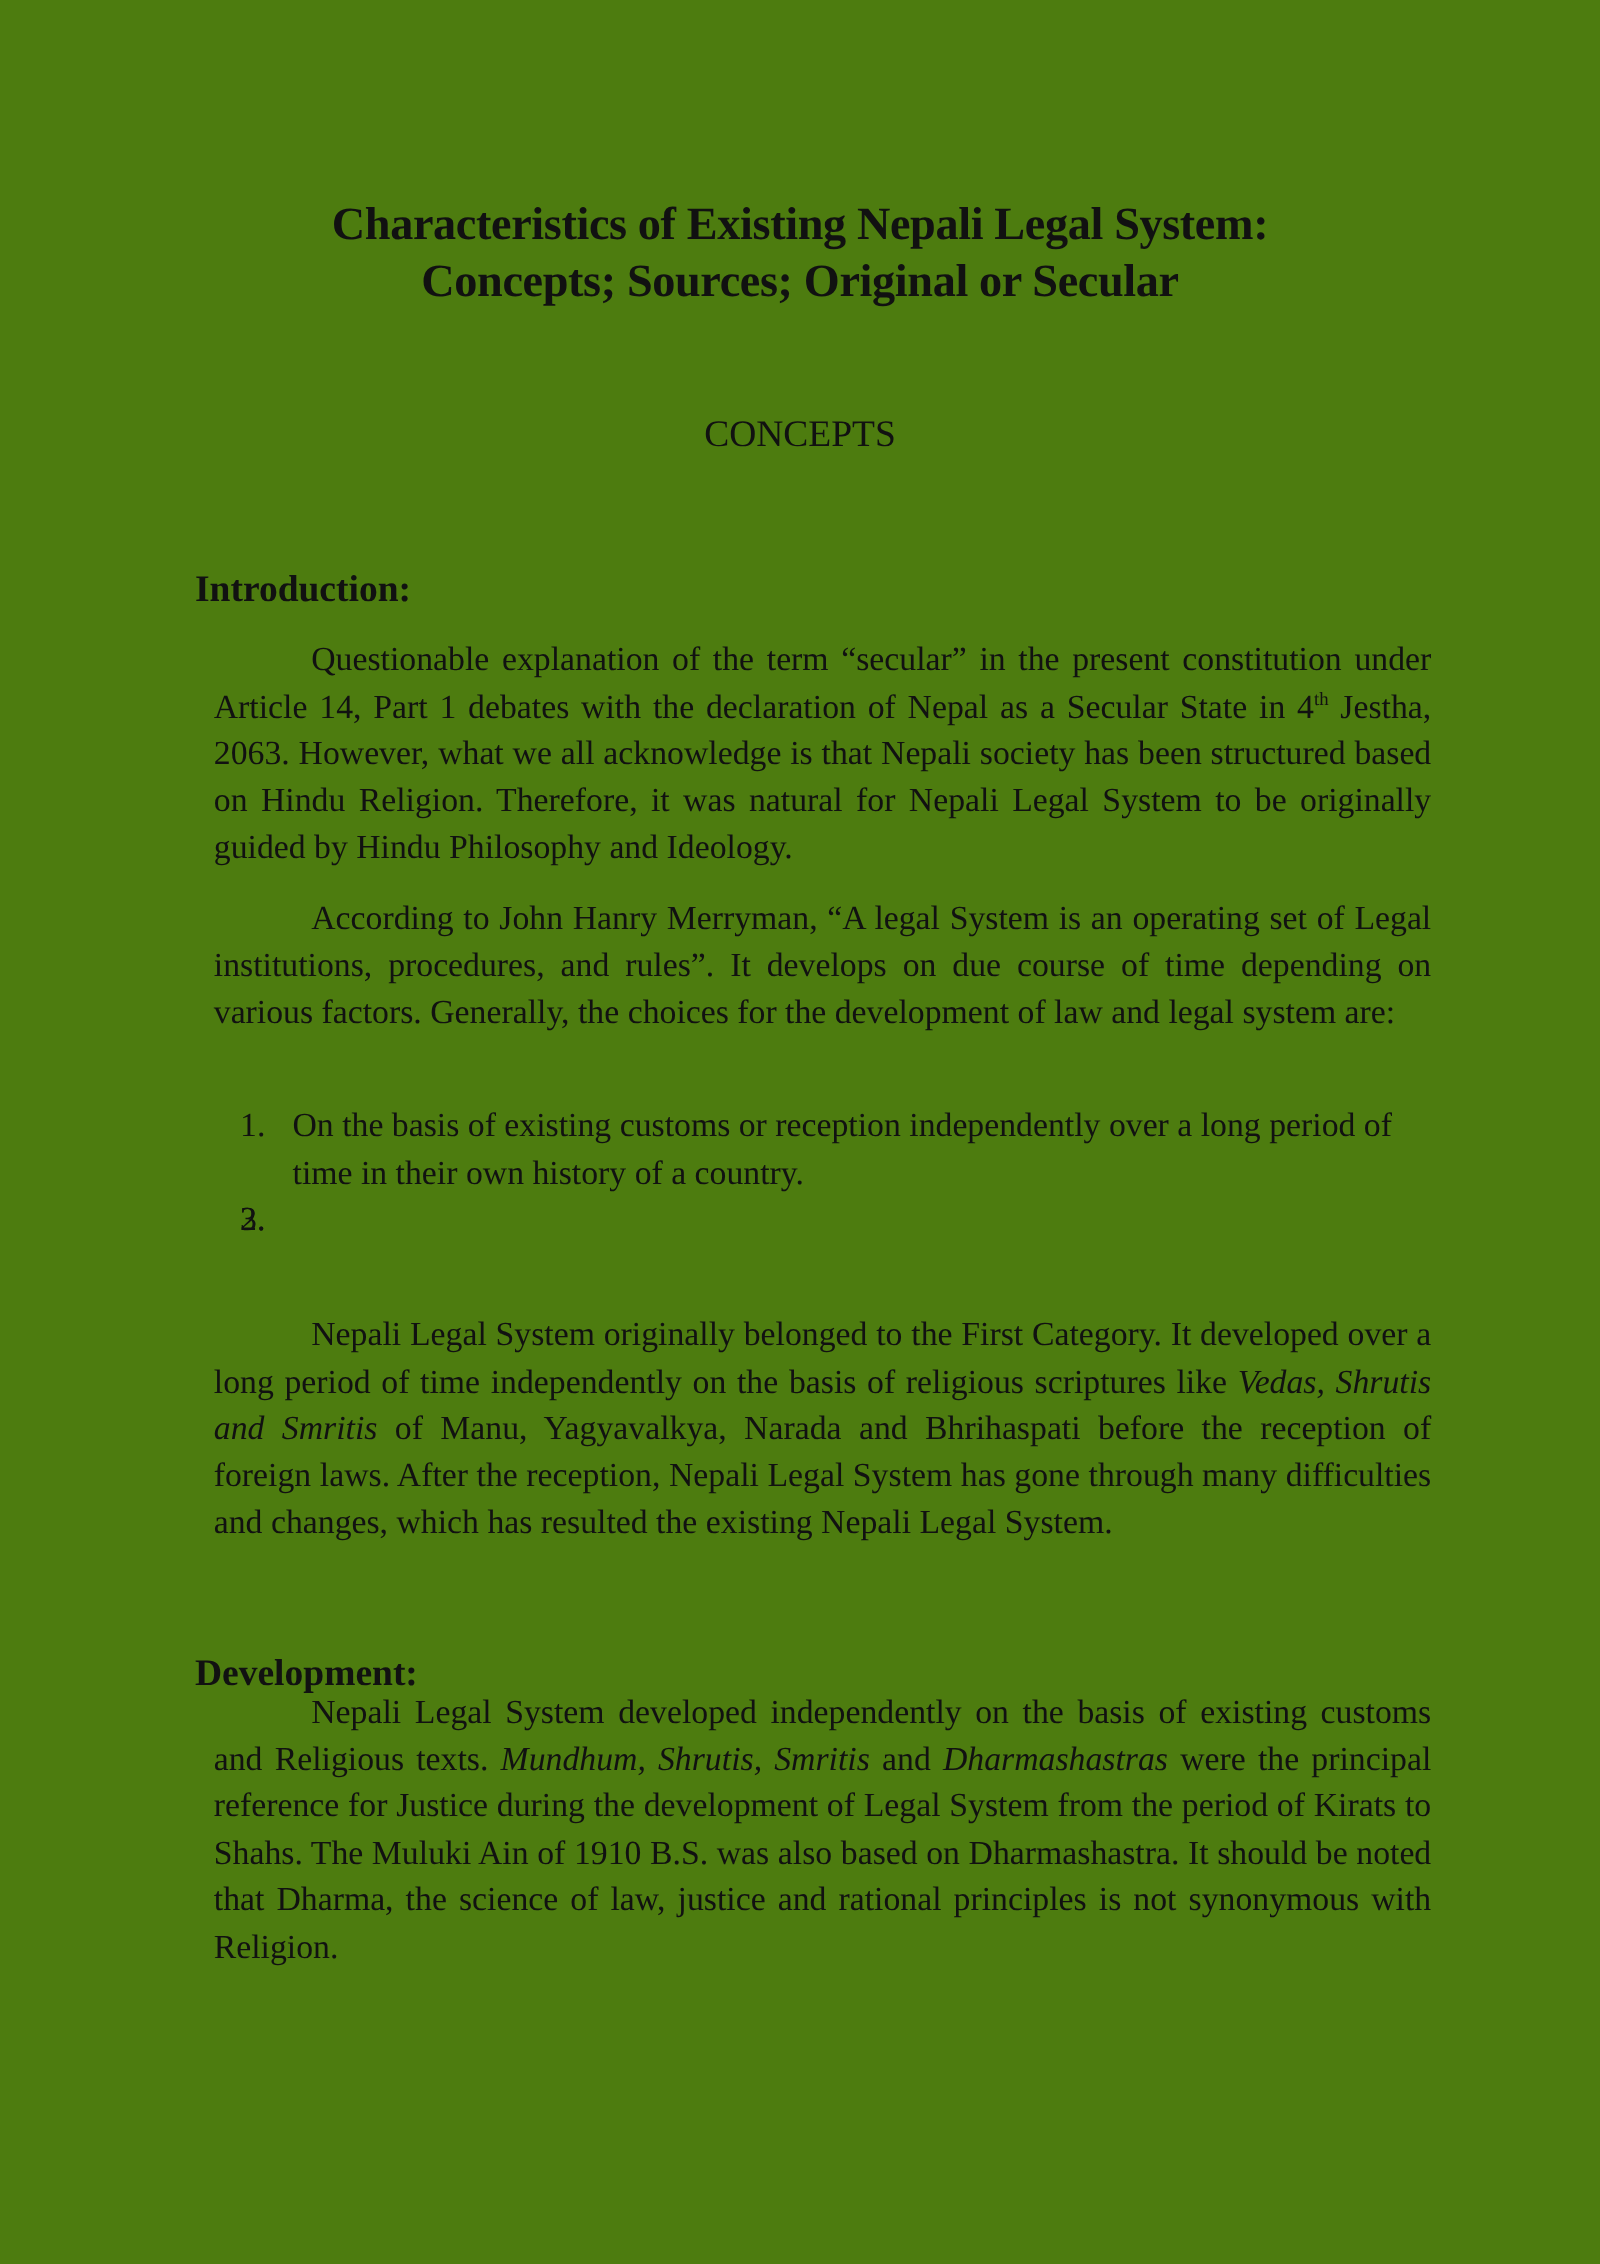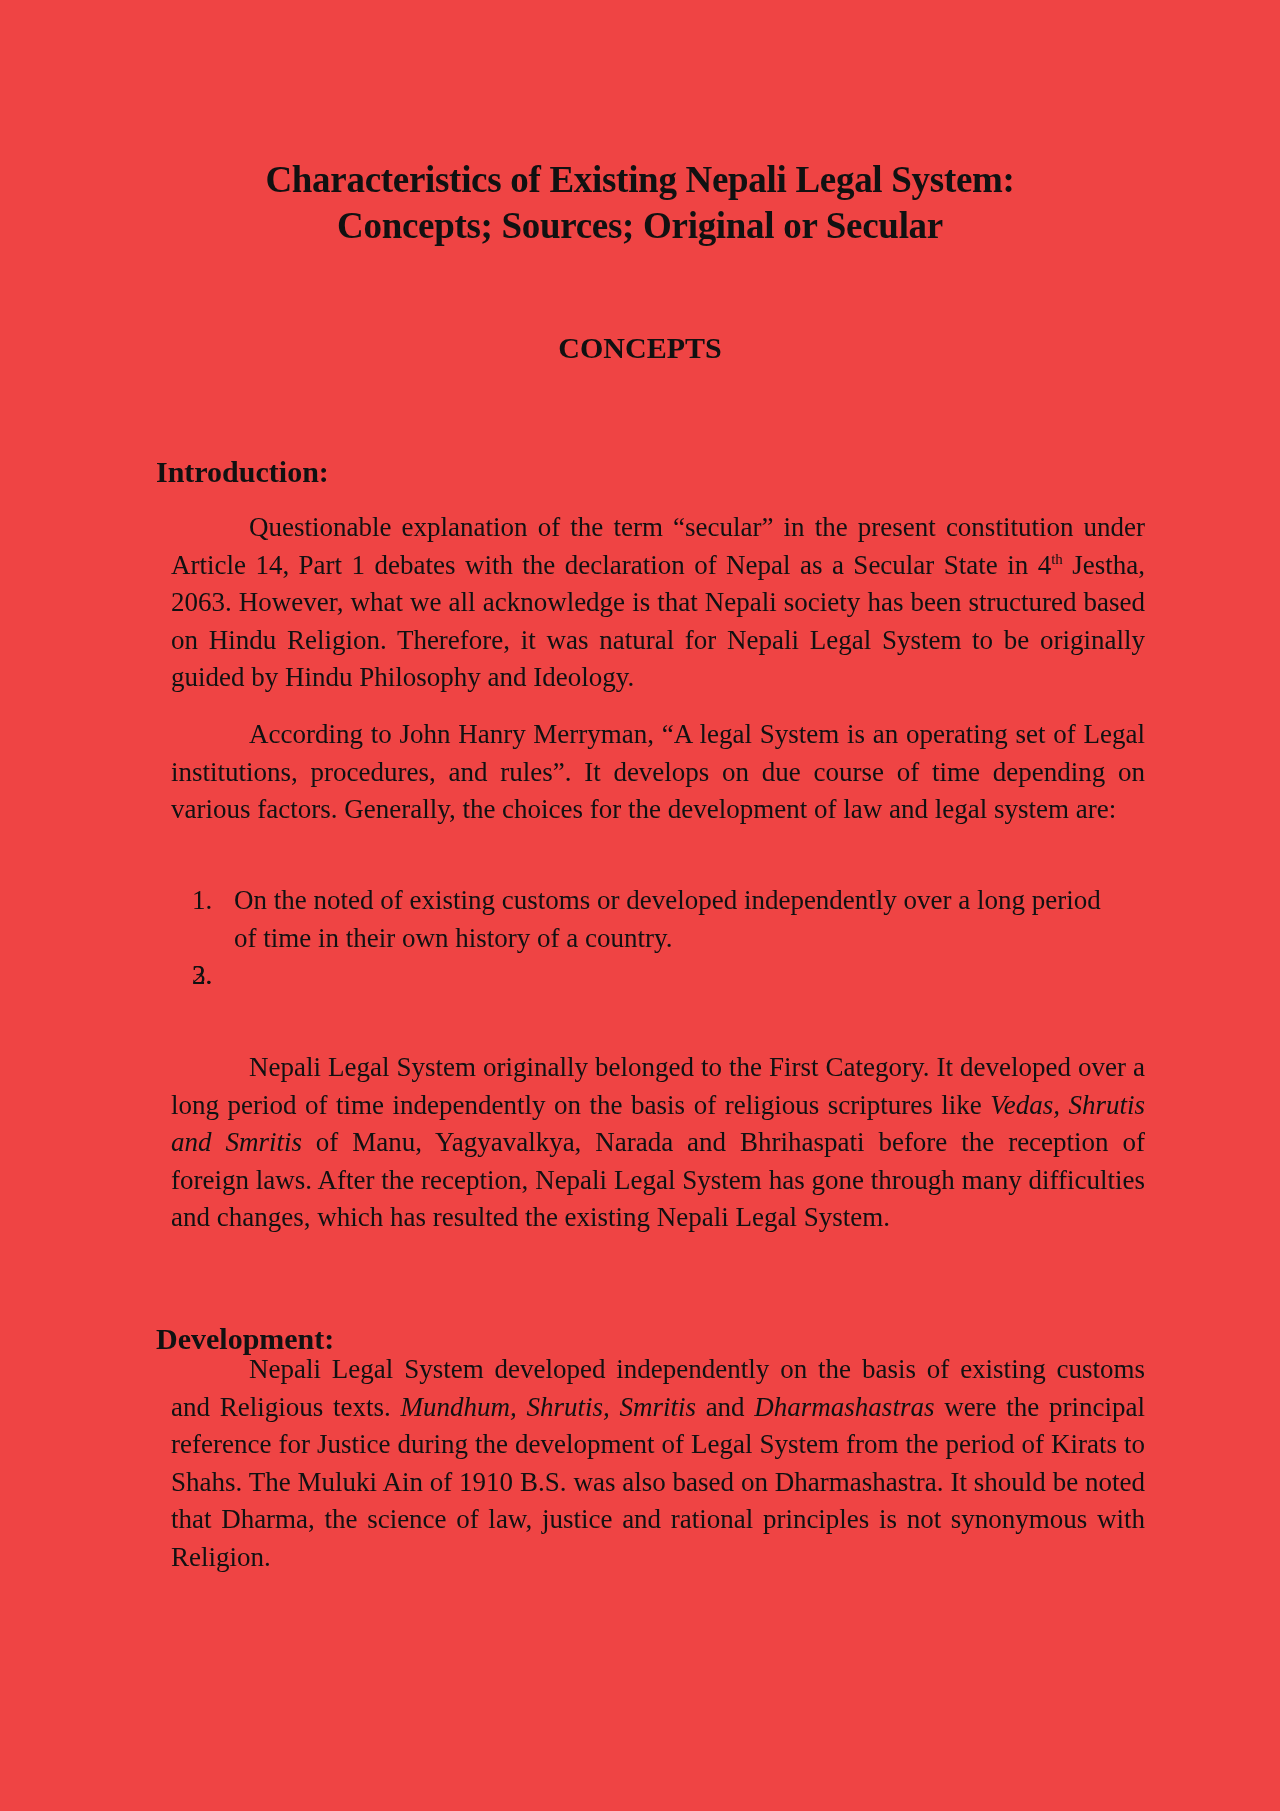--- a/index.html
+++ b/index.html
@@ -1,30 +1,30 @@
 <!DOCTYPE html>
 <html><head>
   <meta charset="utf-8">
   <style>
     html, body { margin: 0; padding: 0; background: #ffffff; }
     body { width: 1280px; height: 1811px; position: relative; overflow: hidden; }
     .page {
       position: absolute; left: 0; top: 0; width: 1280px; height: 1811px;
-      background: #ef4444; color: #111111;
+      background: #4d7c0f; color: #111111;
       font-family: "Liberation Serif", "DejaVu Serif", serif;
     }
     .title {
       position: absolute; left: 0; width: 1280px; text-align: center;
       font-weight: bold; font-size: 37px; line-height: 44px; letter-spacing: -0.3px;
     }
     .title.l1 { top: 158px; }
     .title.l2 { top: 204px; }
     .section-heading {
       position: absolute; left: 0; width: 1280px; top: 330px; text-align: center;
-      font-weight: bold; font-size: 30px; line-height: 36px;
+      font-weight: normal; font-size: 30px; line-height: 36px;
     }
     .subheading {
       position: absolute; left: 156px; font-weight: bold; font-size: 30px; line-height: 36px;
     }
     .sub-intro { top: 454px; }
     .sub-dev { top: 1321px; }
     .para {
       position: absolute; left: 171px; width: 974px;
       font-size: 27px; line-height: 37.5px; text-align: justify;
       text-indent: 78px; margin: 0;
@@ -51,21 +51,21 @@
 
   <div class="section-heading">CONCEPTS</div>
 
   <div class="subheading sub-intro">Introduction:</div>
 
   <p class="para p1"><span>Questionable explanation of the term “secular” in the present constitution under Article 14, Part 1 debates with the declaration of Nepal as a Secular State in 4</span><sup>th</sup><span> Jestha, 2063. However, what we all acknowledge is that Nepali society has been structured based on Hindu Religion. Therefore, it was natural for Nepali Legal System to be originally guided by Hindu Philosophy and Ideology.</span></p>
 
   <p class="para p2">According to John Hanry Merryman, “A legal System is an operating set of Legal institutions, procedures, and rules”. It develops on due course of time depending on various factors. Generally, the choices for the development of law and legal system are:</p>
 
   <ol class="list">
-    <li><span class="num">1.</span><span>On the noted of existing customs or developed independently over a long period of time in their own history of a country.</span></li>
+    <li><span class="num">1.</span><span>On the basis of existing customs or reception independently over a long period of time in their own history of a country.</span></li>
     <li><span class="num">2.</span></li>
     <li><span class="num">3.</span></li>
   </ol>
 
   <p class="para p3"><span>Nepali Legal System originally belonged to the First Category. It developed over a long period of time independently on the basis of religious scriptures like </span><span class="it">Vedas, Shrutis and Smritis</span><span> of Manu, Yagyavalkya, Narada and Bhrihaspati before the reception of foreign laws. After the reception, Nepali Legal System has gone through many difficulties and changes, which has resulted the existing Nepali Legal System.</span></p>
 
   <div class="subheading sub-dev">Development:</div>
 
   <p class="para p4"><span>Nepali Legal System developed independently on the basis of existing customs and Religious texts. </span><span class="it">Mundhum, Shrutis, Smritis</span><span> and </span><span class="it">Dharmashastras</span><span> were the principal reference for Justice during the development of Legal System from the period of Kirats to Shahs. The Muluki Ain of 1910 B.S. was also based on Dharmashastra. It should be noted that Dharma, the science of law, justice and rational principles is not synonymous with Religion.</span></p>
 </div>

